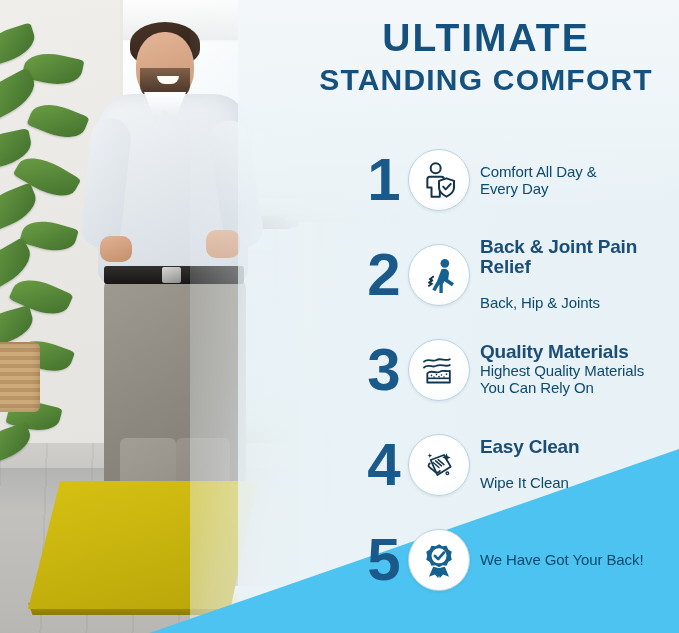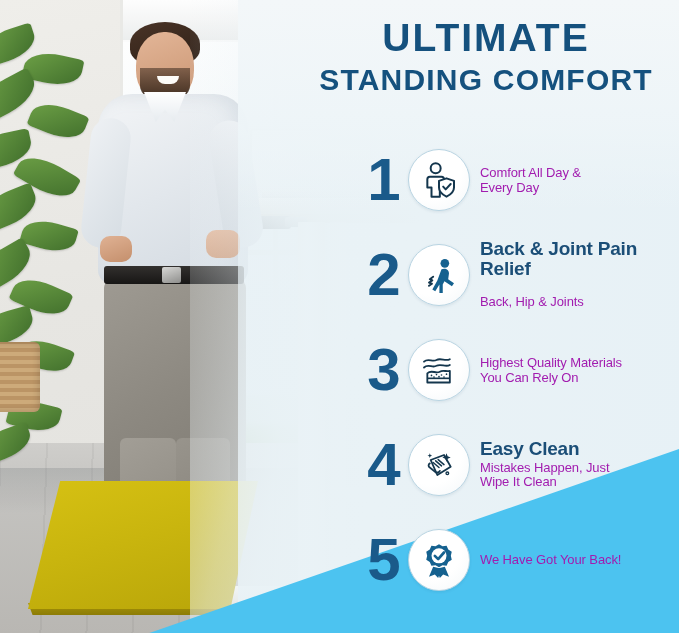--- a/index.html
+++ b/index.html
@@ -280,21 +280,21 @@
     margin-right:10px;
   }
   .badge svg{width:40px;height:40px;display:block;}
   .ftext{flex:1;min-width:0;}
   .ftitle{
     font-size:19px;font-weight:bold;color:#1b4e77;
     line-height:1.03;letter-spacing:-.2px;
   }
   .fsub{
     margin-top:2px;
-    font-size:13px;color:#a21caf;line-height:1.12;letter-spacing:-.1px;
+    font-size:15px;color:#0c4a6e;line-height:1.12;letter-spacing:-.1px;
   }
 </style>
 </head>
 <body>
 
 <div id="stage">
 
   <div class="photo">
     <div class="wall"></div>
 
@@ -428,20 +428,23 @@
               <circle cx="21" cy="29.5" r="1"></circle>
             <circle cx="27" cy="30" r="1"></circle>
               <circle cx="33" cy="29" r="1"></circle>
             <circle cx="18" cy="32.5" r="1"></circle>
               <circle cx="24" cy="32" r="1"></circle>
             <circle cx="30" cy="32.5" r="1"></circle>
           </g>
         </svg>
       </div>
       <div class="ftext">
+        <div class="ftitle">
+          <span>Quality Materials</span>
+        </div>
         <div class="fsub">
           <span>Highest Quality Materials</span><br>
           <span>You Can Rely On</span>
         </div>
       </div>
     </div>
 
     <div class="feature">
       <div class="num">4</div>
       <div class="badge">
@@ -452,21 +455,21 @@
           <path d="M33 10 l1.4 3.6 l3.6 1.4 l-3.6 1.4 l-1.4 3.6 l-1.4 -3.6 l-3.6 -1.4 l3.6 -1.4 z" fill="#14364d"></path>
           <path d="M13 10 l.8 2 l2 .8 l-2 .8 l-.8 2 l-.8 -2 l-2 -.8 l2 -.8 z" fill="#14364d"></path>
           <circle cx="34" cy="34" r="1.6" fill="none" stroke="#14364d" stroke-width="1.6"></circle>
         </svg>
       </div>
       <div class="ftext">
         <div class="ftitle">
           <span>Easy Clean</span>
         </div>
         <div class="fsub">
-          <span>Mistakes Happen, Just</span><br>
+          <br>
           <span>Wipe It Clean</span>
         </div>
       </div>
     </div>
 
     <div class="feature">
       <div class="num">5</div>
       <div class="badge">
         <svg viewBox="0 0 48 48">
           <path d="M17 32 l-5 12 l7 -2.5 l4 4 l4 -11 z" fill="#15618f"></path>

